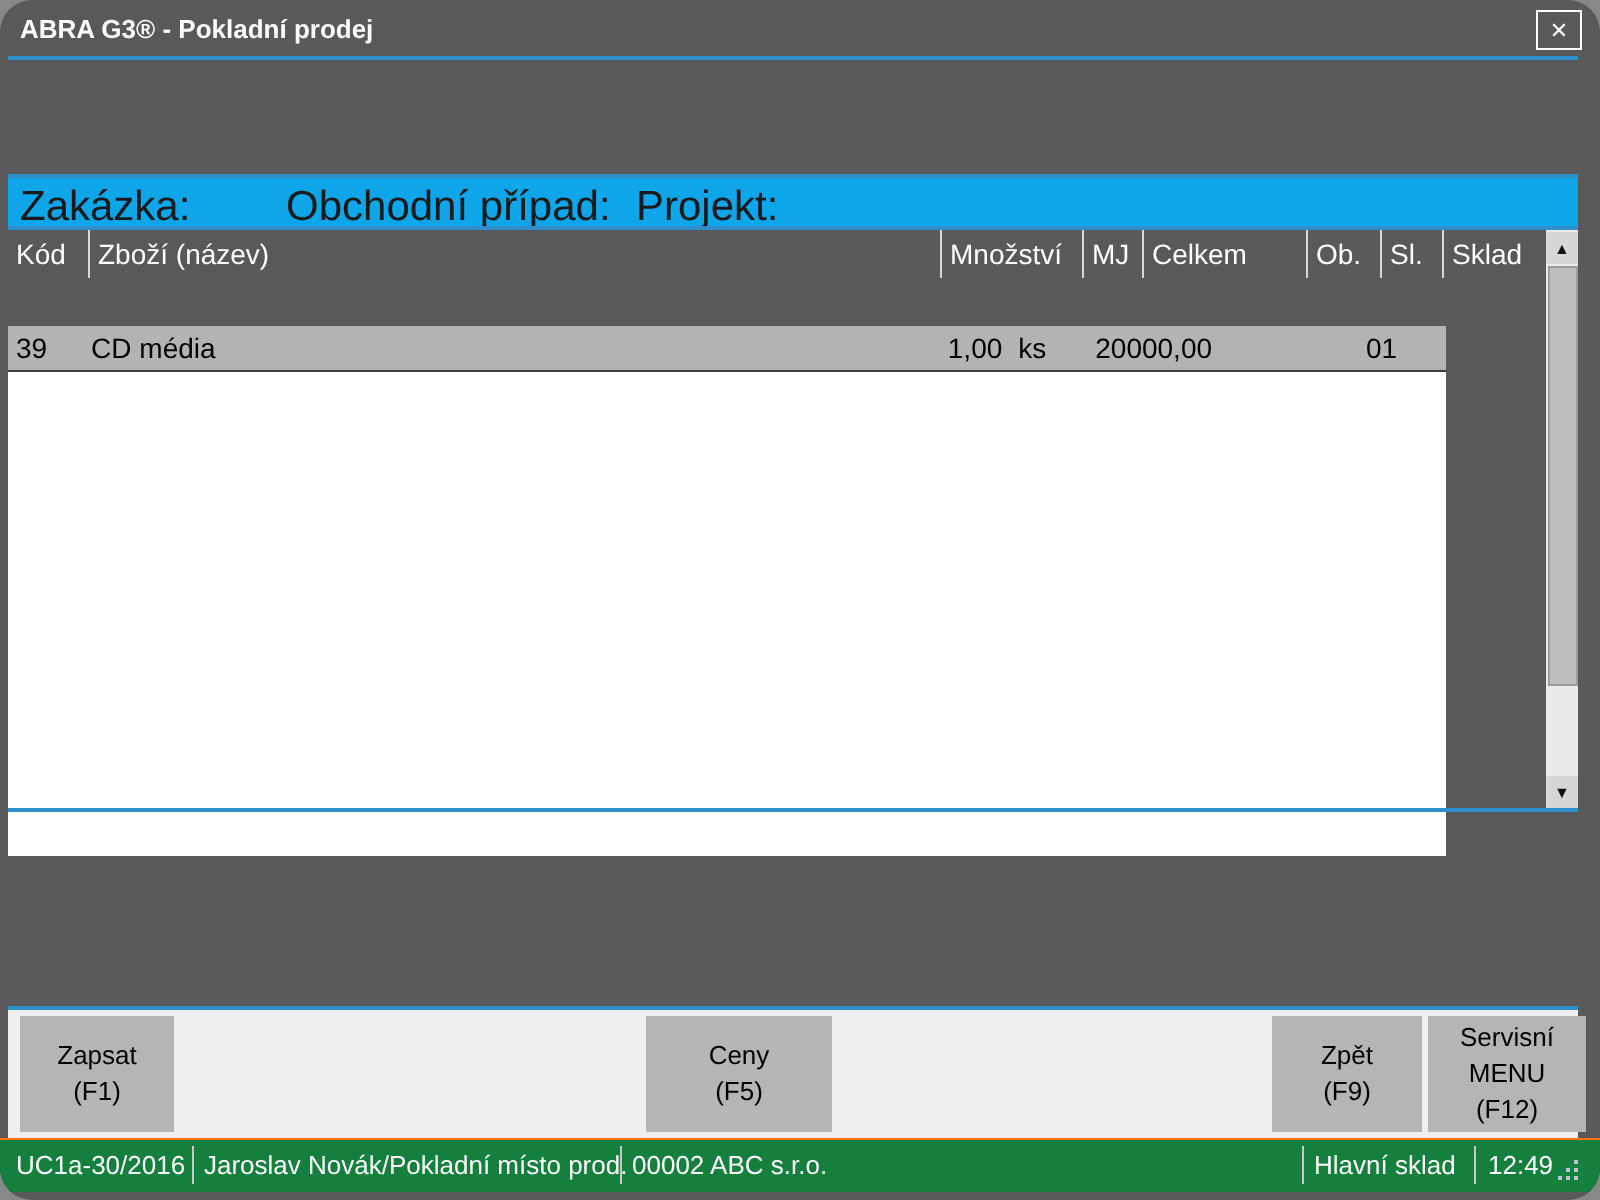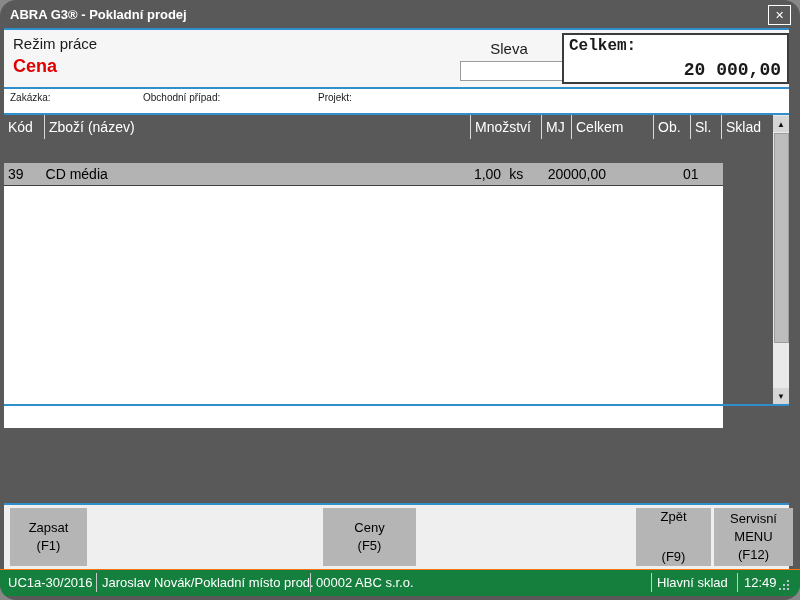--- a/index.html
+++ b/index.html
@@ -18,21 +18,21 @@
   .mode-label{position:absolute;left:9px;top:5px;font-size:15px;color:#1a1a1a;}
   .mode-value{position:absolute;left:9px;top:26px;font-size:18px;font-weight:bold;color:#e00000;}
   .sleva-label{position:absolute;left:456px;top:10px;width:98px;text-align:center;font-size:15px;}
   .sleva-input{position:absolute;left:456px;top:31px;width:96px;height:18px;border:1px solid #9a9a9a;
     background:#fff;font-size:14px;padding:0 3px;outline:none;}
   .celkem-box{position:absolute;left:558px;top:3px;width:223px;height:47px;background:#fff;
     border:2px solid #3c3c3c;font-family:"Liberation Mono","DejaVu Sans Mono",monospace;font-weight:bold;}
   .celkem-label{position:absolute;left:5px;top:2px;font-size:16px;}
   .celkem-value{position:absolute;right:6px;bottom:2px;font-size:18px;}
   
-  .context-row{position:absolute;left:4px;top:89px;width:785px;height:24px;background:#ffffff;font-size:10px;}
+  .context-row{position:absolute;left:4px;top:89px;width:785px;height:24px;background:#0ea5e9;font-size:21px;}
   .ctx-zakazka{position:absolute;left:6px;top:3px;}
   .ctx-obchodni{position:absolute;left:139px;top:3px;}
   .ctx-projekt{position:absolute;left:314px;top:3px;}
   
   .table-header{position:absolute;left:4px;top:115px;width:769px;height:24px;background:#595959;
     color:#fff;display:flex;font-size:14px;line-height:24px;}
   .table-header .cell{box-sizing:border-box;border-left:1px solid #d9d9d9;padding-left:4px;
     overflow:hidden;white-space:nowrap;}
   .table-header .cell:first-child{border-left:none;}
   .table-body{position:absolute;left:4px;top:139px;width:719px;height:265px;background:#ffffff;margin-top:24px;}
@@ -62,21 +62,21 @@
   .dph-row-label{position:absolute;left:575px;font-size:13px;}
   .dph-row-value{position:absolute;right:3px;font-size:13px;}
   .bez-dph{top:56px}.dph{top:75px}
   
   .button-bar{position:absolute;left:4px;top:505px;width:785px;height:64px;background:#efefef;}
   .fbtn{position:absolute;top:3px;height:58px;background:#b5b5b5;border:none;color:#000;
     font-family:"Liberation Sans",sans-serif;font-size:13px;display:flex;flex-direction:column;
     align-items:center;justify-content:center;line-height:1.4;cursor:default;padding:0;}
   .b-zapsat{left:6px;width:77px;}
   .b-ceny{left:319px;width:93px;}
-  .b-zpet{left:632px;width:75px;justify-content:space-between;}
+  .b-zpet{left:632px;width:75px;}
   .b-servisni{left:710px;width:79px;}
   
   .statusbar{position:absolute;left:0;top:569px;width:800px;height:27px;background:#15803d;
     border-top:1px solid #f97316;box-sizing:border-box;color:#fff;font-size:13px;}
   .statusbar span{position:absolute;top:5px;white-space:nowrap;}
   .s-doc{left:8px}.s-user{left:102px}.s-company{left:316px}.s-wh{left:657px}.s-time{left:744px}
   .ssep{position:absolute;top:3px;width:1px;height:19px;background:#c9c9c9;}
   .sep1{left:96px}.sep2{left:310px}.sep3{left:651px}.sep4{left:737px}
   .grip{position:absolute;right:19px;top:10px;width:2px;height:2px;
     box-shadow:8px 0 0 #b9c6d1,8px 4px 0 #b9c6d1,8px 8px 0 #b9c6d1,4px 4px 0 #b9c6d1,4px 8px 0 #b9c6d1,0 8px 0 #b9c6d1;}
@@ -88,30 +88,20 @@
 
   <div class="titlebar">
     <span class="title">ABRA G3® - Pokladní prodej</span>
     <div class="close-btn">
       <span>✕</span>
     </div>
   </div>
 
   <div class="rule r1"></div>
 
-  <div class="panel-top">
-    <span class="mode-label">Režim práce</span>
-    <span class="mode-value">Cena</span>
-    <span class="sleva-label">Sleva</span>
-    <input class="sleva-input" type="text" value="" style="">
-    <div class="celkem-box">
-      <span class="celkem-label">Celkem:</span>
-      <span class="celkem-value">20 000,00</span>
-    </div>
-  </div>
 
   <div class="rule r2"></div>
 
   <div class="context-row">
     <span class="ctx-zakazka">Zakázka:</span>
     <span class="ctx-obchodni">Obchodní případ:</span>
     <span class="ctx-projekt">Projekt:</span>
   </div>
 
   <div class="rule r3"></div>

